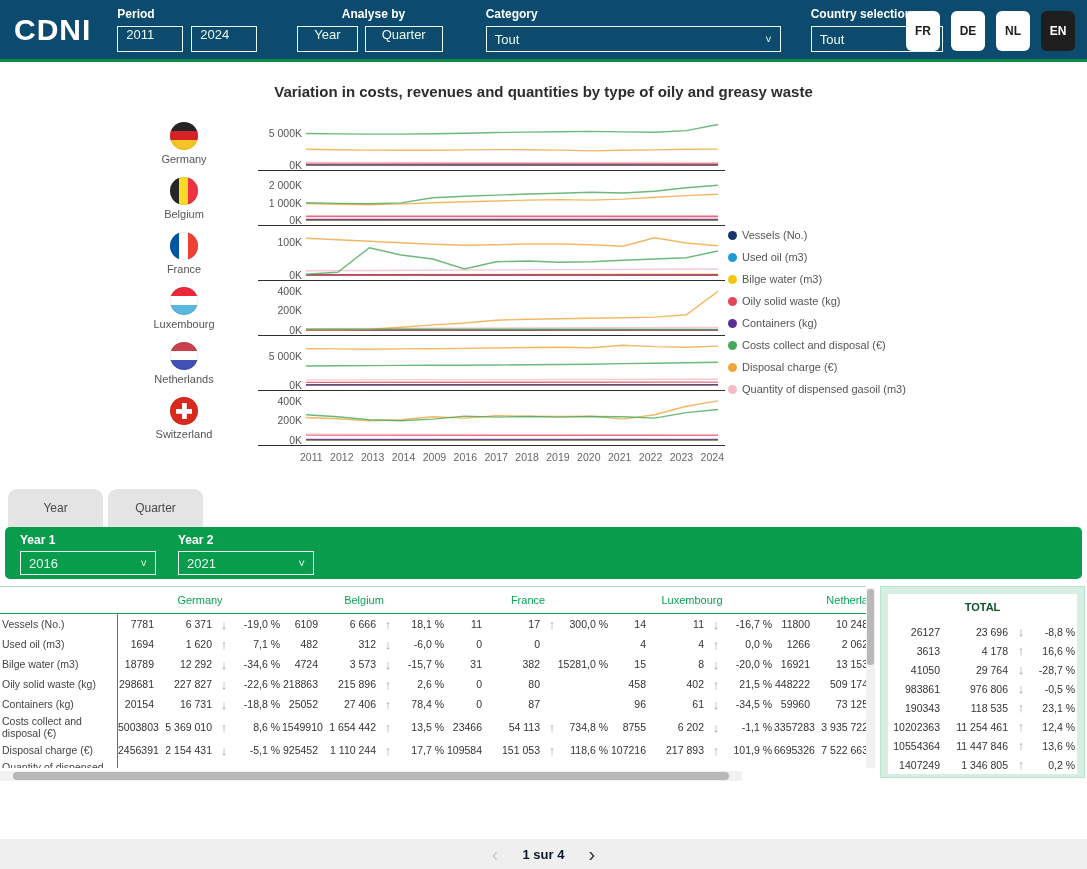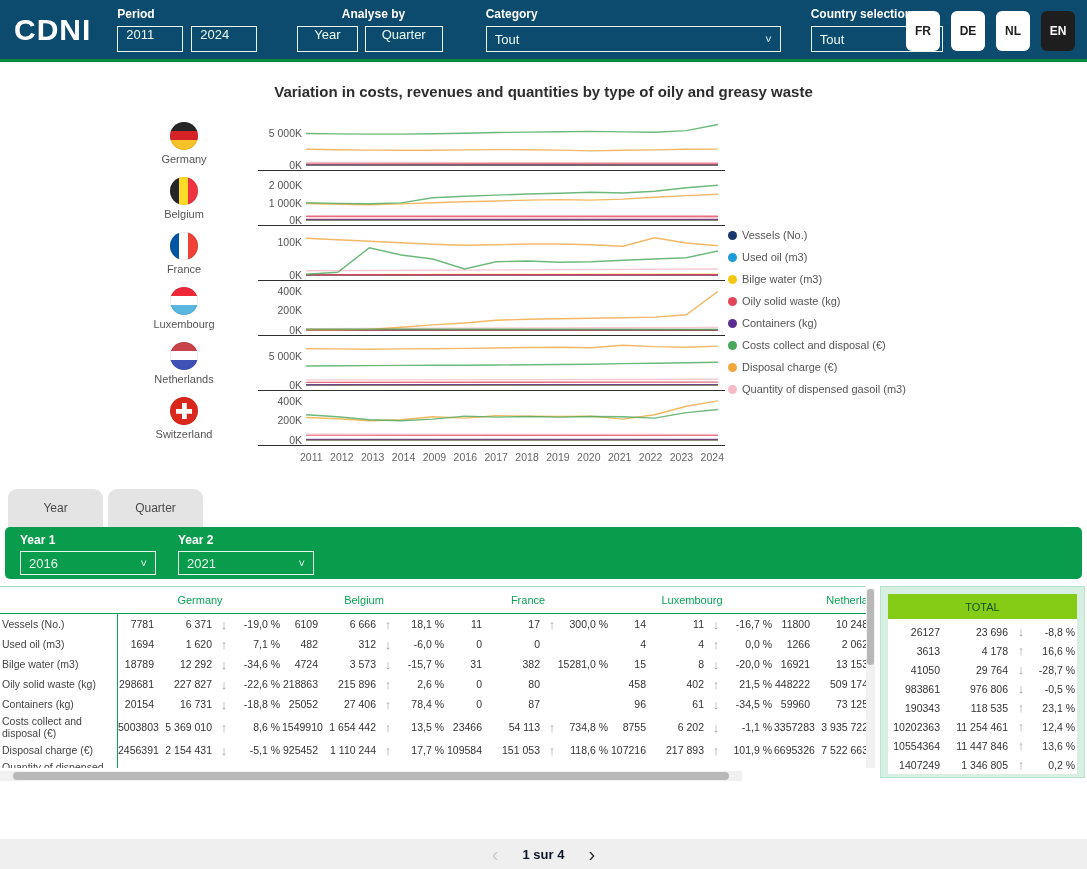--- a/index.html
+++ b/index.html
@@ -81,22 +81,22 @@
   .pct { text-align:right; padding-right:2px; white-space:nowrap; display:flex;
          justify-content:flex-end; }
   .hscroll { position:absolute; left:0; top:185px; width:742px; height:10px; background:#f1f1f1; }
   .hthumb { position:absolute; left:13px; top:1px; width:716px; height:8px; border-radius:4px; background:#b8b8b8; }
   .vscroll { position:absolute; left:866px; top:2px; width:9px; height:180px; background:#f1f1f1; }
   .vthumb { position:absolute; left:1px; top:1px; width:7px; height:76px; border-radius:3px; background:#b8b8b8; }
 
   
   .total-panel { position:absolute; left:880px; top:0; width:205px; height:192px;
                  background:#d7efe2; border:1px solid #b9e4cc; padding:7px; }
-  .total-head { height:25px; background:#84cc16; display:flex; align-items:center;
-                justify-content:center; font-size:11px; color:#14532d; font-weight:400; }
+  .total-head { height:25px; background:#ffffff; display:flex; align-items:center;
+                justify-content:center; font-size:11px; color:#14532d; font-weight:700; }
   .total-body { background:#fff; padding:3px 2px 0 0; }
   .tot-row { display:grid; grid-template-columns:56px 68px 18px 47px; align-items:center;
              height:19px; font-size:10.5px; color:#333; }
 
   
   .footer { position:absolute; left:0; bottom:0; width:1087px; height:30px; background:#efefef;
             display:flex; align-items:center; justify-content:center; gap:24px; }
   .pg-label { font-size:13px; font-weight:700; color:#0f172a; }
   .pg-prev { font-size:20px; color:#c9c9c9; cursor:default; line-height:20px; }
   .pg-next { font-size:20px; color:#2b2b2b; cursor:pointer; line-height:20px; }

